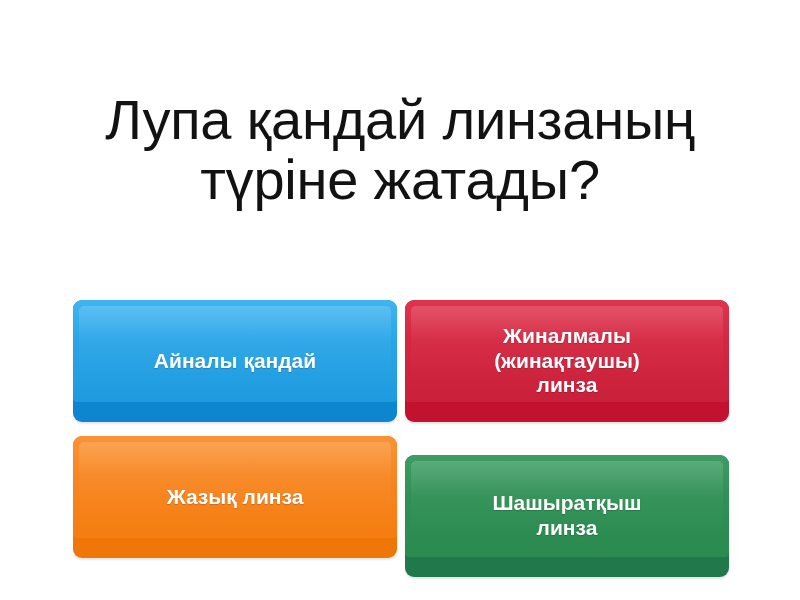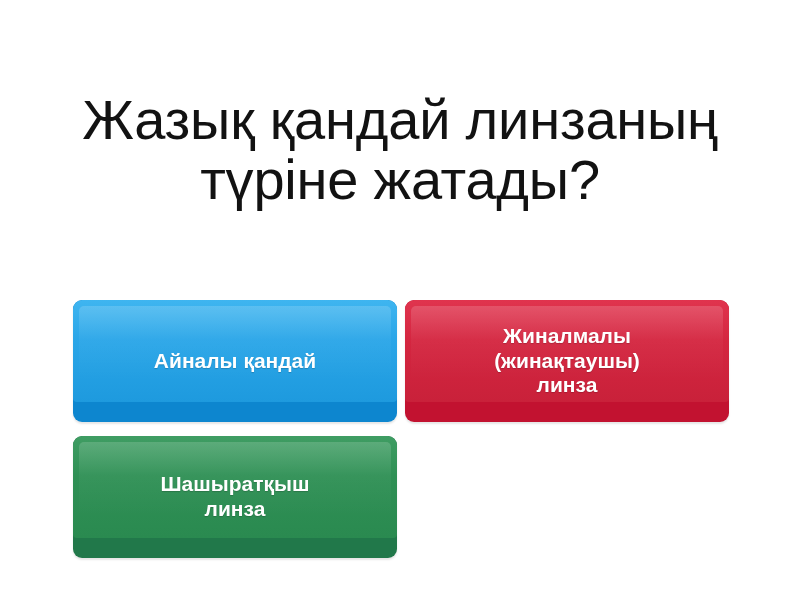--- a/index.html
+++ b/index.html
@@ -108,44 +108,47 @@
   
   .btn-blue   { background: #0d86cf; box-shadow: 0 2px 2px rgba(0,0,0,0.10); }
   .btn-blue::before   { background: linear-gradient(180deg, #3fb5f0 0%, #2aa6e8 38%, #1e9ade 100%); }
 
   .btn-red    { background: #c21230; box-shadow: 0 2px 2px rgba(0,0,0,0.10); }
   .btn-red::before    { background: linear-gradient(180deg, #e0344e 0%, #d42640 40%, #c9213a 100%); }
 
   .btn-orange { background: #ef7608; box-shadow: 0 2px 2px rgba(0,0,0,0.10); }
   .btn-orange::before { background: linear-gradient(180deg, #fa9334 0%, #f78621 40%, #f57d12 100%); }
 
-  .btn-green  { background: #21784a; box-shadow: 0 2px 2px rgba(0,0,0,0.10); }
+  .btn-green  { background: #21784a; box-shadow: 0 2px 2px rgba(0,0,0,0.10); margin-top: 19px; }
   .btn-green::before  { background: linear-gradient(180deg, #3f9d63 0%, #2f9055 40%, #2a8a50 100%); }
 </style>
 </head>
 <body>
 
 <div class="quiz-stage">
 
   <div class="question-area">
-    <div class="question-text">Жазық қандай линзаның түріне жатады?</div>
+    <div class="question-text">Лупа қандай линзаның түріне жатады?</div>
   </div>
 
   <div class="answers-grid">
 
     <button class="answer-btn btn-blue">
       <span class="answer-label">Айналы қандай</span>
     </button>
 
     <button class="answer-btn btn-red">
       <span class="answer-label">Жиналмалы
 (жинақтаушы)
 линза</span>
     </button>
 
+    <button class="answer-btn btn-orange">
+      <span class="answer-label">Жазық линза</span>
+    </button>
 
     <button class="answer-btn btn-green">
       <span class="answer-label">Шашыратқыш
 линза</span>
     </button>
 
   </div>
 </div>
 
 </body></html>

